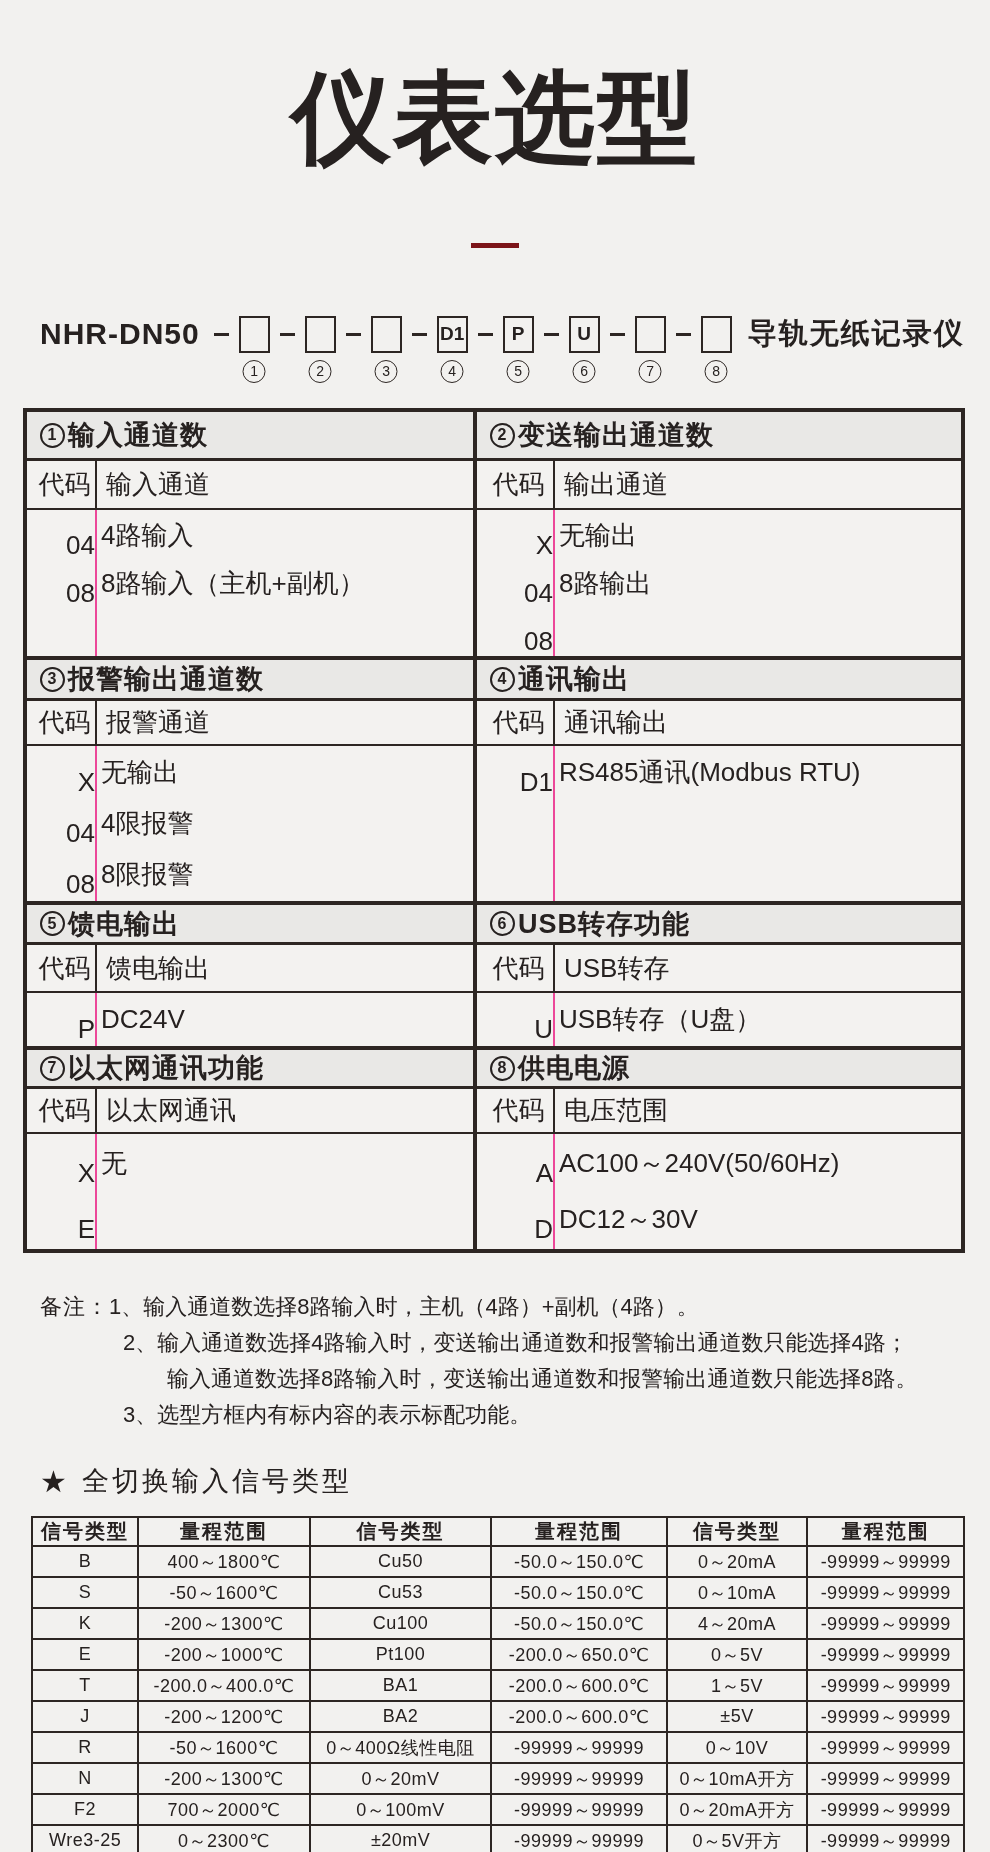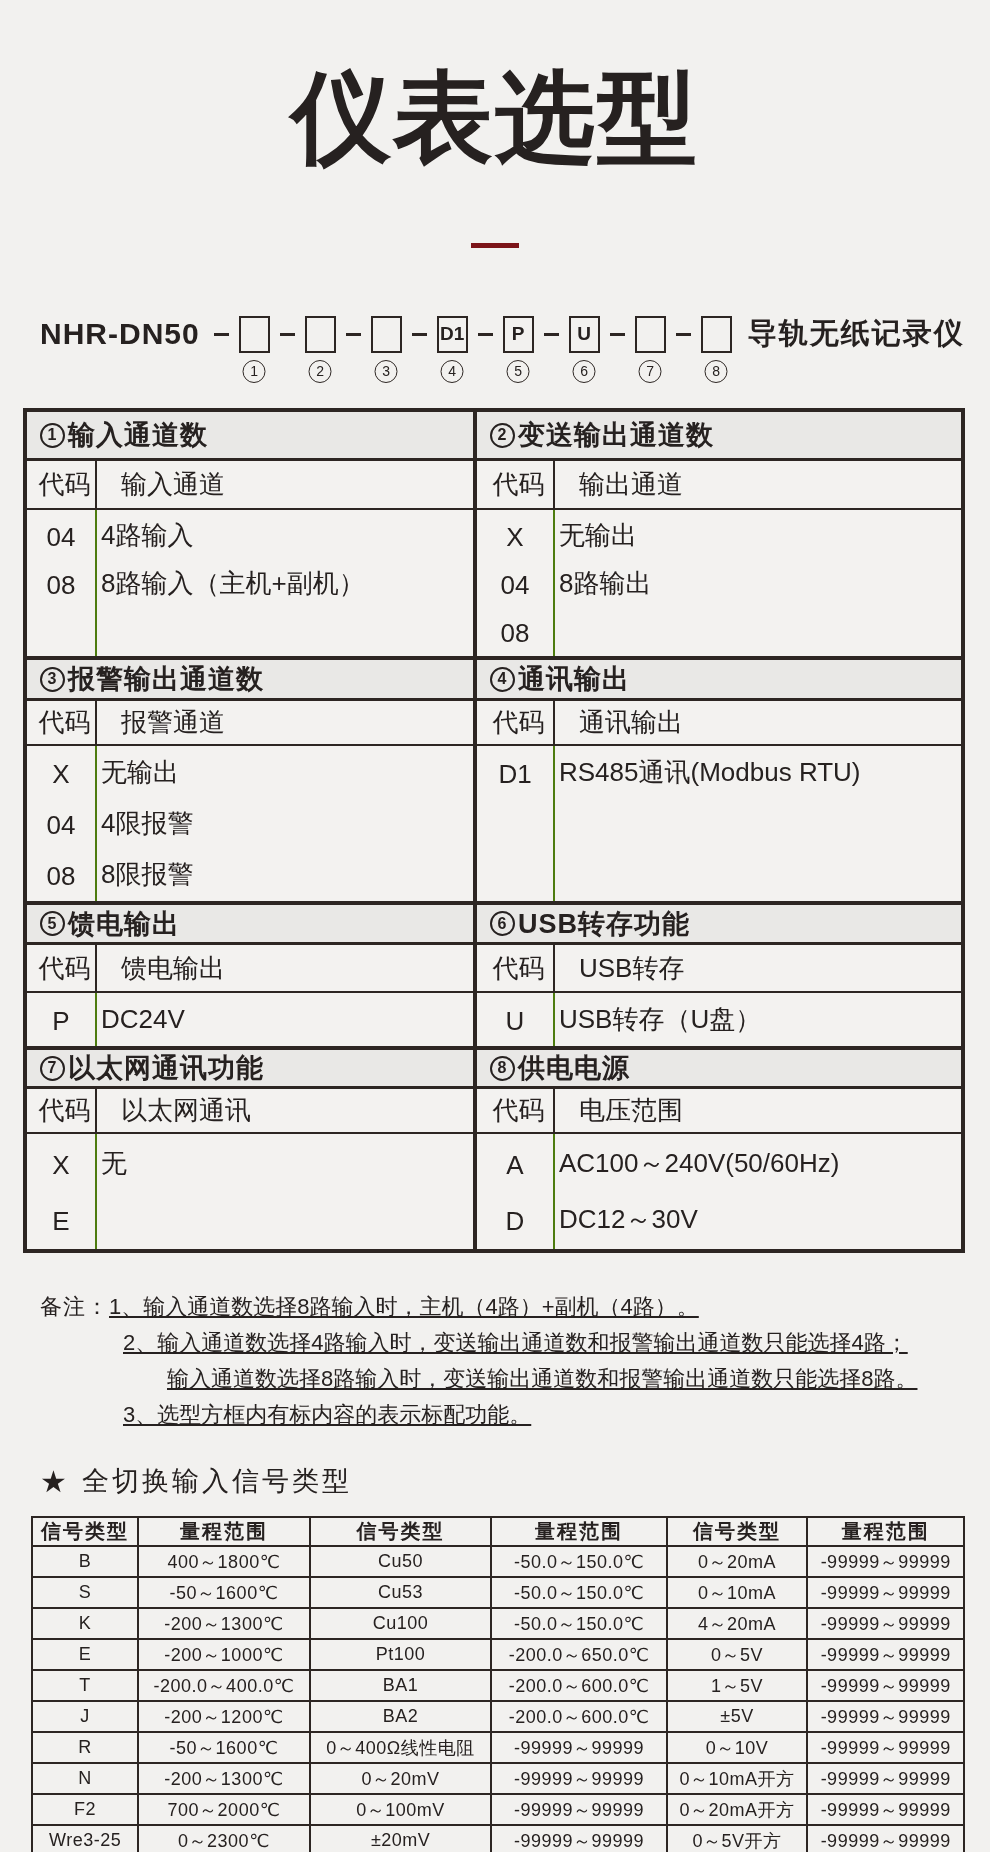--- a/index.html
+++ b/index.html
@@ -75,34 +75,34 @@
     font-size:16px; font-weight:bold;
     margin-right:3px; flex:none;
   }
   .g-sub { display:flex; align-items:stretch; border-bottom:2px solid #2d2623; font-size:26px; }
   .code-head {
     width:70px; flex:none;
     border-right:2px solid #2d2623;
     display:flex; align-items:center; justify-content:center;padding-left:7px;
   }
   .cell-right .code-head { width:78px; }
-  .desc-head { flex:1; display:flex; align-items:center; padding-left:24px; }
+  .desc-head { flex:1; display:flex; align-items:center; padding-left:9px; }
   .g-body { display:flex; align-items:stretch; font-size:26px; }
   .g-body .codes {
-    width:70px; flex:none; text-align:center;
-    border-right:2px solid #4d7c0f; padding-top:3px;
+    width:70px; flex:none; text-align:right;
+    border-right:2px solid #ec4899; padding-top:11px;
   }
   .cell-right.g-body .codes { width:78px; }
   .g-body .descs { flex:1; padding-left:4px; padding-top:1px; }
   .g-body .codes > div, .g-body .descs > div { line-height:var(--lh,48px); white-space:nowrap; }
   .b1 { --lh:48px; } .b2 { --lh:51px; } .b3 { --lh:50px; } .b4 { --lh:56px; }
   
   .notes { margin:36px 0 0 40px; font-size:22px; display:flex; }
   .notes-label { flex:none; line-height:36px; letter-spacing:1px; }
-  .note-lines { line-height:36px;text-decoration:underline; }
+  .note-lines { line-height:36px; }
   .note-line.ind1 { padding-left:14px; }
   .note-line.ind2 { padding-left:58px; }
   
   .sig-heading {
     margin:30px 0 0 40px;
     font-size:27px; letter-spacing:3px;
     display:flex; align-items:center;
   }
   .star-icon { font-size:30px; margin-right:15px; letter-spacing:0; }
   

